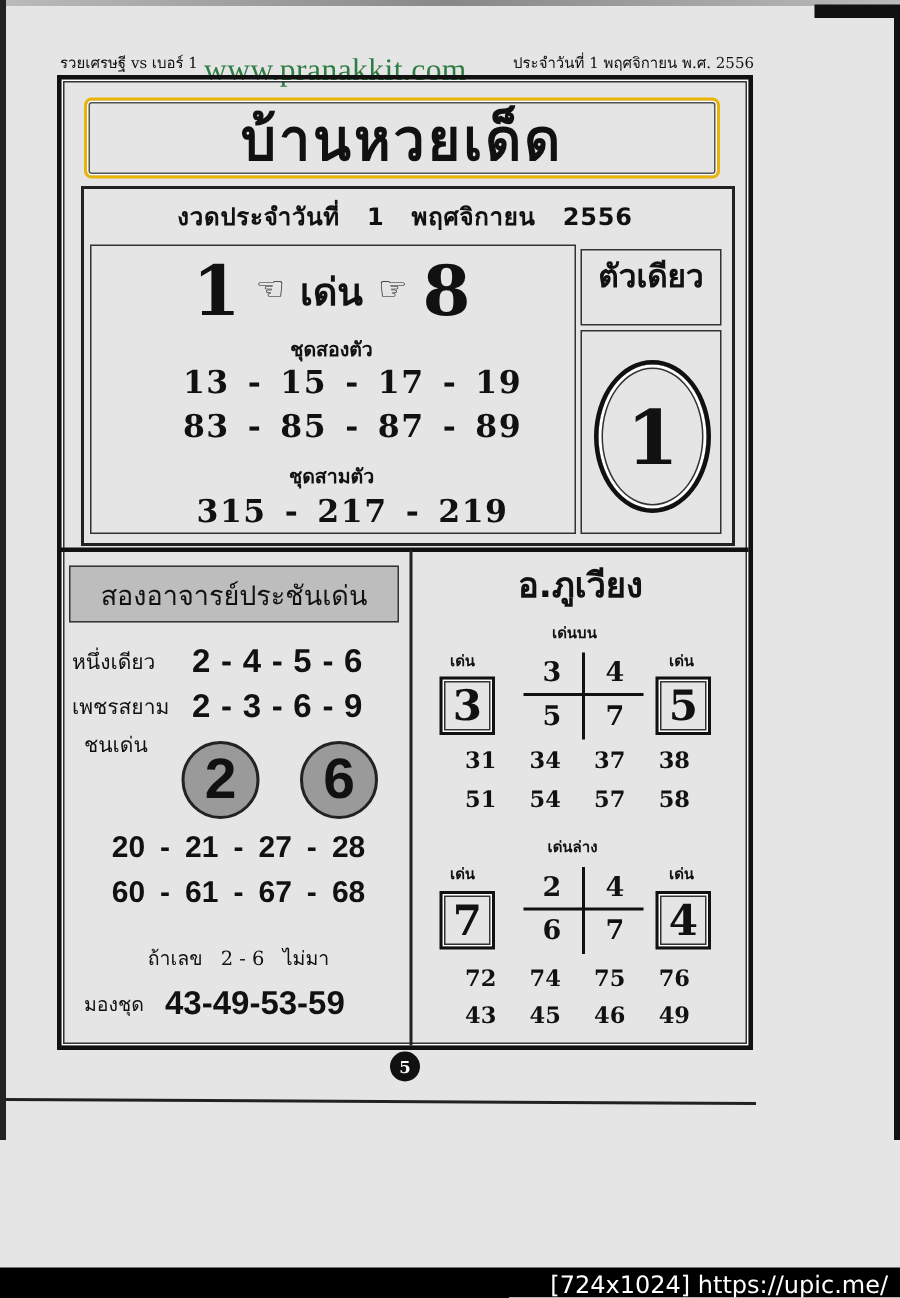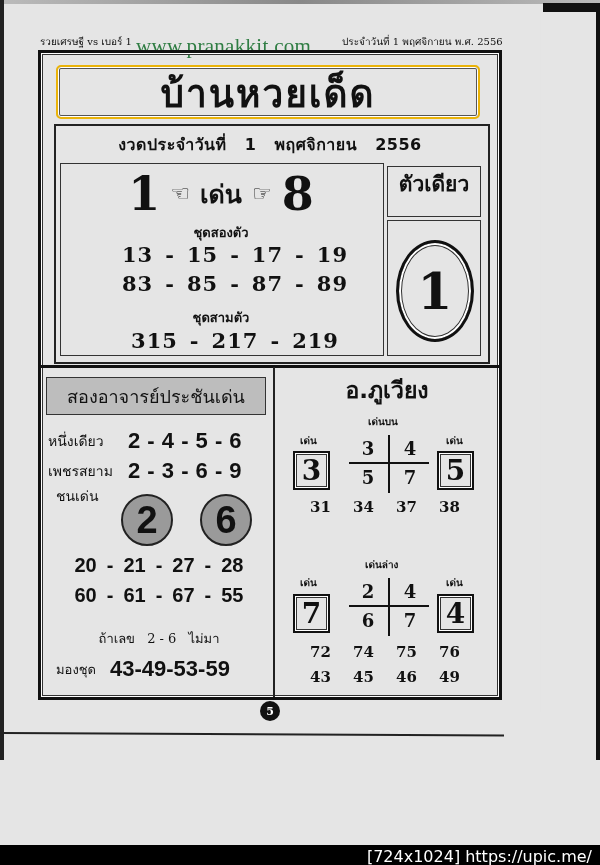--- a/index.html
+++ b/index.html
@@ -209,21 +209,21 @@
     <span class="kv-value">2 - 3 - 6 - 9</span>
   </div>
   <span class="chon-label">ชนเด่น</span>
   <div class="circle" style="left:121px; top:494px">2</div>
   <div class="circle" style="left:200px; top:494px">6</div>
 
   <div class="pair-row" style="top:554px">
     <span>20</span><span class="sep">-</span><span>21</span><span class="sep">-</span><span>27</span><span class="sep">-</span><span>28</span>
   </div>
   <div class="pair-row" style="top:584px">
-    <span>60</span><span class="sep">-</span><span>61</span><span class="sep">-</span><span>67</span><span class="sep">-</span><span>55</span>
+    <span>60</span><span class="sep">-</span><span>61</span><span class="sep">-</span><span>67</span><span class="sep">-</span><span>68</span>
   </div>
   <div class="cond-row">
     <span>ถ้าเลข</span>
     <span>2 - 6</span>
     <span>ไม่มา</span>
   </div>
   <div class="set-row">
     <span class="set-row-label">มองชุด</span>
     <span class="set-row-value">43-49-53-59</span>
   </div>
@@ -242,20 +242,26 @@
     <div class="cell c1">4</div>
     <div class="cell c2">5</div>
     <div class="cell c3">7</div>
   </div>
   <div class="grid-row" style="top:498px">
     <span>31</span>
     <span>34</span>
     <span>37</span>
     <span>38</span>
   </div>
+  <div class="grid-row" style="top:524px">
+    <span>51</span>
+    <span>54</span>
+    <span>57</span>
+    <span>58</span>
+  </div>
 
   <span class="small-label" style="left:365px; top:557px">เด่นล่าง</span>
   <span class="small-label" style="left:300px; top:575px">เด่น</span>
   <span class="small-label" style="left:446px; top:575px">เด่น</span>
   <div class="lead-box" style="left:293px; top:594px">7</div>
   <div class="lead-box" style="left:437px; top:594px">4</div>
   <div class="cross" style="left:349px; top:578px">
     <div class="vl"></div>
     <div class="hl"></div>
     <div class="cell c0">2</div>

